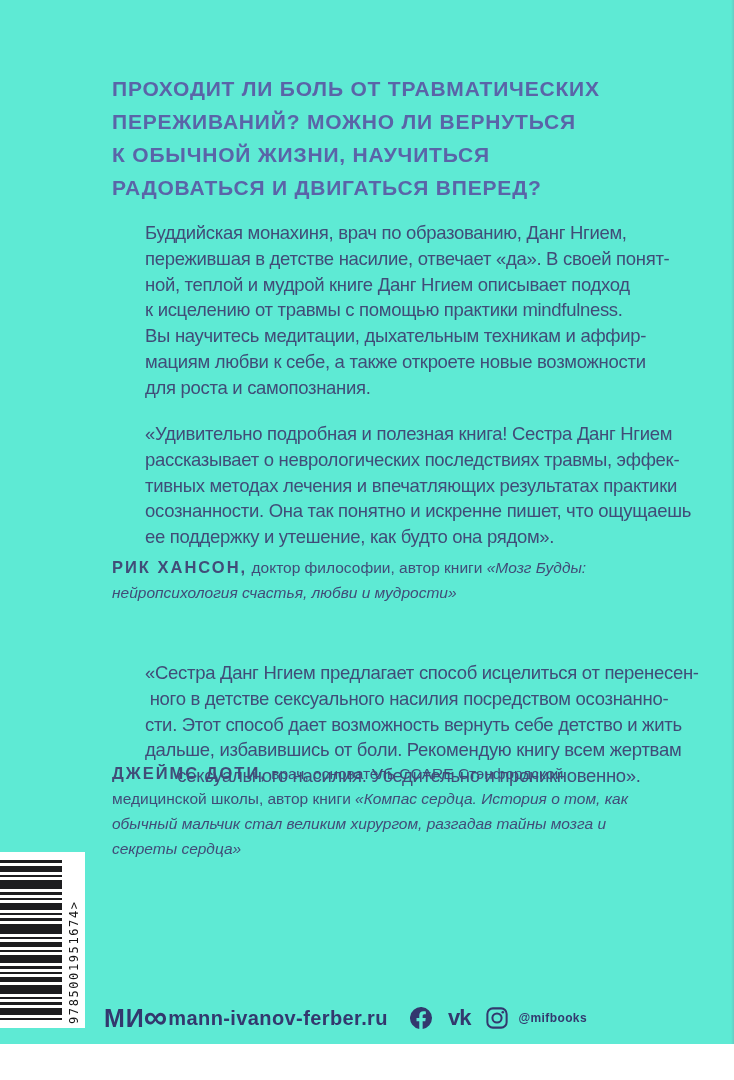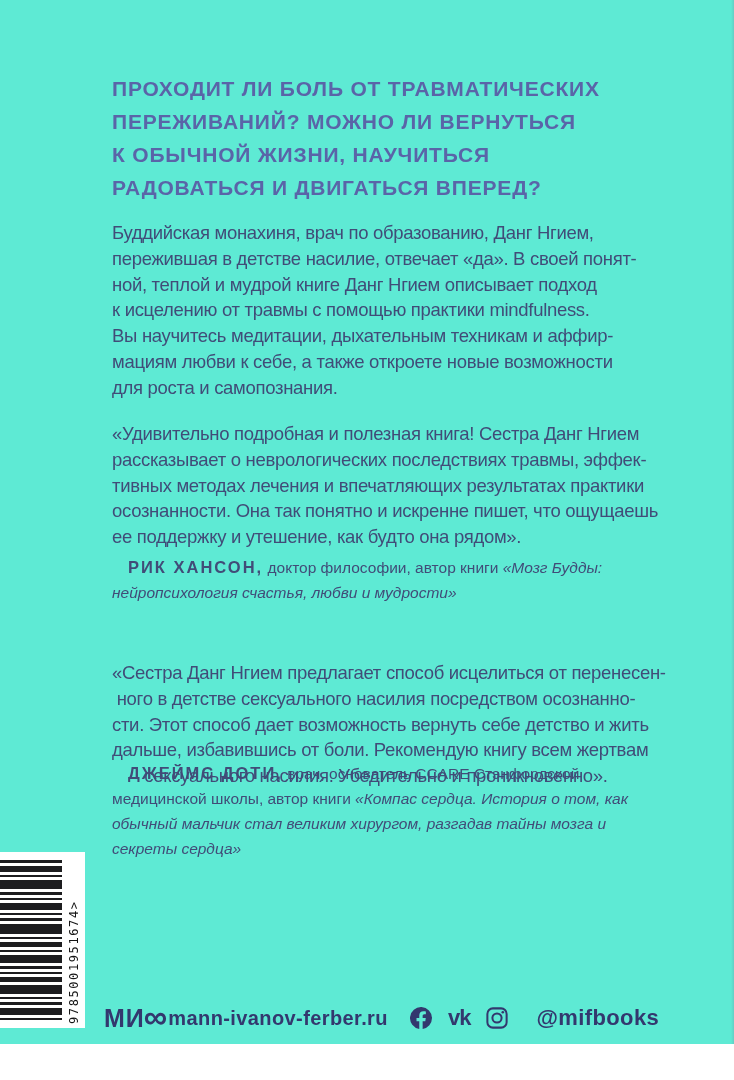--- a/index.html
+++ b/index.html
@@ -36,38 +36,38 @@
     color: #5a64a8;
     white-space: pre;
   }
 
   .body-text, .quote-text {
     font-size: 18.5px;
     line-height: 25.8px;
     letter-spacing: -0.3px;
     color: #414c78;
     white-space: pre;
+    margin-left: 33px;
   }
   .body-text  { top: 220px; }
   .quote-1    { top: 421px; }
   .quote-2    { top: 660px; text-align: center; }
 
   .attribution {
     font-size: 15.5px;
     line-height: 25px;
     letter-spacing: 0;
     color: #414c78;
   }
   .attr-1 { top: 555px; }
   .attr-2 { top: 761px; }
   .attr-name {
     font-weight: bold;
     letter-spacing: 2px;
     font-size: 16.5px;
-    margin-left: 16px;
   }
   .attr-book { font-style: italic; }
 
   
   .barcode {
     position: absolute;
     left: 0; top: 852px;
     width: 85px; height: 176px;
     background: #ffffff;
   }
@@ -128,22 +128,22 @@
   .social .icon { display: inline-flex; align-items: center; justify-content: center; }
   .icon + .icon { margin-left: 16px; }
   .icon svg { display: block; }
   .vk-text {
     font-weight: 900;
     font-size: 22px;
     letter-spacing: -1px;
     color: #33386e;
   }
   .handle {
-    margin-left: 28px;
-    font-size: 22px;
+    margin-left: 10px;
+    font-size: 12px;
     font-weight: 600;
     letter-spacing: 0.4px;
   }
 </style>
 </head>
 <body>
 
 <div class="page">
 
   <div class="col tagline">ПРОХОДИТ ЛИ БОЛЬ ОТ ТРАВМАТИЧЕСКИХ

